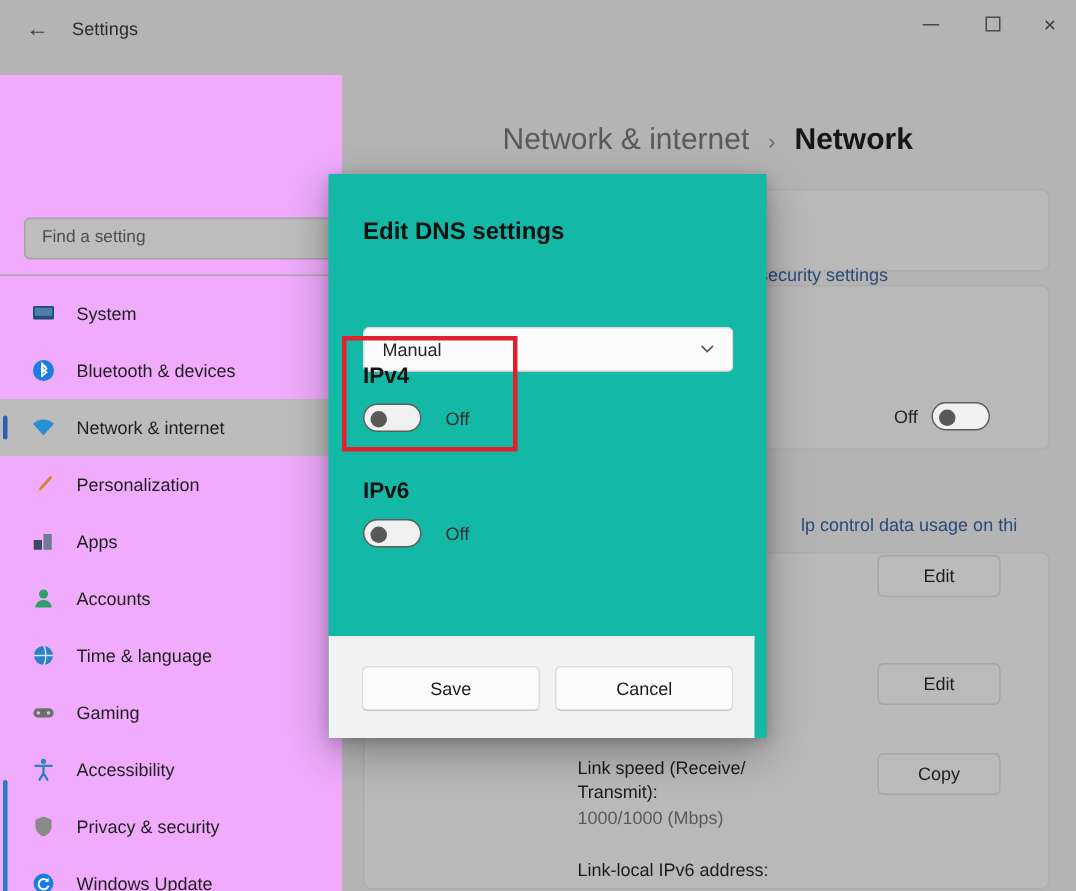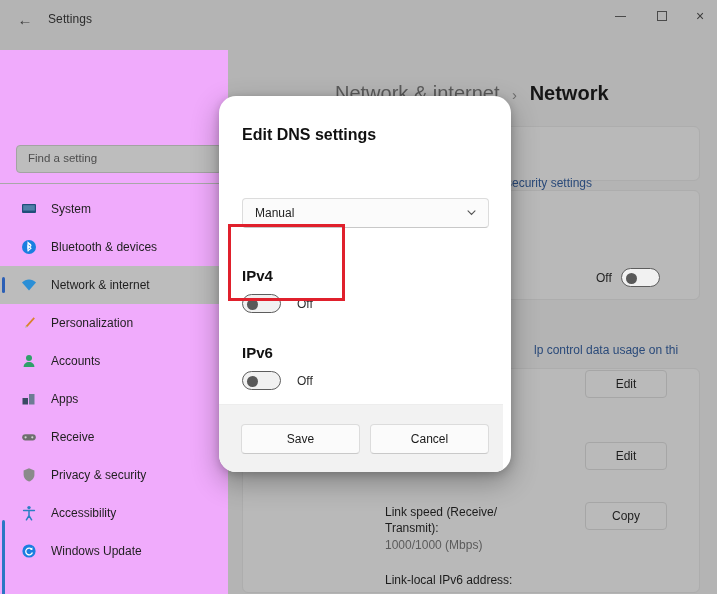--- a/index.html
+++ b/index.html
@@ -184,24 +184,24 @@
   .switch .knob {
     position: absolute; left: 4px; top: 4px;
     width: 11px; height: 11px;
     border-radius: 50%;
     background: #595959;
   }
 
   
   .dialog {
     position: absolute;
-    left: 219px; top: 96px;
+    left: 219px; top: 116px;
     width: 292px; height: 376px;
-    background: #ffffff;
-    border-radius: 17px;
+    background: #14b8a6;
+    border-radius: 0;
     box-shadow: 0 10px 28px rgba(0,0,0,0.30), 0 2px 8px rgba(0,0,0,0.18);
     overflow: hidden;
   }
   .dialog-title {
     position: absolute; left: 23px; top: 30px;
     font-size: 16px; font-weight: bold; color: #111111;
   }
   .dropdown {
     position: absolute; left: 23px; top: 62px;
     width: 247px; height: 30px;
@@ -223,21 +223,20 @@
   }
 
   .section {
     position: absolute; left: 23px;
   }
   .section-ipv4 { top: 126px; }
   .section-ipv6 { top: 203px; }
   .section-head {
     font-size: 15px; font-weight: bold; color: #121212;
     margin-bottom: 10px;
-    margin-top: 45px;
   }
   .section-row { display: flex; align-items: center; }
   .section-row .s-label {
     font-size: 12px; color: #2d2d2d; margin-left: 16px;
   }
 
   .dialog-footer {
     position: absolute; left: 0; bottom: 0;
     width: 284px; height: 68px;
     background: #f2f2f2;
@@ -326,66 +325,75 @@
               <path d="M12.6 2.2l1.3 1.3-7.4 8.2-1.9.6.6-1.9z" fill="#d9832b"></path>
               <path d="M4.6 10.4l1.9 1.9-2.6.8z" fill="#bdbdbd"></path>
             </svg>
         </span>
         <span class="nav-label">Personalization</span>
       </div>
 
       <div class="nav-item">
         <span class="nav-icon">
           <svg width="16" height="16" viewBox="0 0 16 16">
+              <rect x="1.5" y="7" width="5.5" height="6.5" fill="#3a4a63"></rect>
+              <rect x="8" y="3" width="5.5" height="10.5" fill="#6d7c93"></rect>
+            </svg>
+        </span>
+        <span class="nav-label">Apps</span>
+      </div>
+
+      <div class="nav-item">
+        <span class="nav-icon">
+          <svg width="16" height="16" viewBox="0 0 16 16">
               <circle cx="8" cy="5" r="3" fill="#2fa06a"></circle>
               <path d="M2.6 14c0-3 2.4-5 5.4-5s5.4 2 5.4 5z" fill="#2fa06a"></path>
             </svg>
         </span>
         <span class="nav-label">Accounts</span>
       </div>
 
       <div class="nav-item">
         <span class="nav-icon">
           <svg width="16" height="16" viewBox="0 0 16 16">
-              <rect x="1.5" y="7" width="5.5" height="6.5" fill="#3a4a63"></rect>
-              <rect x="8" y="3" width="5.5" height="10.5" fill="#6d7c93"></rect>
-            </svg>
-        </span>
-        <span class="nav-label">Apps</span>
-      </div>
-
+              <circle cx="8" cy="8" r="6.3" fill="#2b7fc4"></circle>
+              <path d="M8 1.7c2 2 2 10.6 0 12.6M1.7 8h12.6" stroke="#cfe4f5" stroke-width="1" fill="none"></path>
+            </svg>
+        </span>
+        <span class="nav-label">Time &amp; language</span>
+      </div>
 
       <div class="nav-item">
         <span class="nav-icon">
           <svg width="16" height="16" viewBox="0 0 16 16">
               <rect x="1.2" y="5.2" width="13.6" height="6.2" rx="3.1" fill="#6e6e6e"></rect>
               <circle cx="4.6" cy="8.3" r="1.1" fill="#d4d4d4"></circle>
               <circle cx="11.3" cy="8.3" r="1.1" fill="#d4d4d4"></circle>
             </svg>
         </span>
-        <span class="nav-label">Receive</span>
-      </div>
-
-      <div class="nav-item">
-        <span class="nav-icon">
-          <svg width="16" height="16" viewBox="0 0 16 16">
-              <path d="M8 1.3l5.4 2.2v4.2c0 3.3-2.3 5.8-5.4 6.9-3.1-1.1-5.4-3.6-5.4-6.9V3.5z" fill="#8a8a8a"></path>
-            </svg>
-        </span>
-        <span class="nav-label">Privacy &amp; security</span>
+        <span class="nav-label">Gaming</span>
       </div>
 
       <div class="nav-item">
         <span class="nav-icon">
           <svg width="16" height="16" viewBox="0 0 16 16">
               <circle cx="8" cy="2.6" r="1.7" fill="#2b7fc4"></circle>
               <path d="M2.6 5.6h10.8M8 5.6v5m0 0l-2.6 4.2M8 10.6l2.6 4.2" stroke="#2b7fc4" stroke-width="1.5" fill="none" stroke-linecap="round"></path>
             </svg>
         </span>
         <span class="nav-label">Accessibility</span>
+      </div>
+
+      <div class="nav-item">
+        <span class="nav-icon">
+          <svg width="16" height="16" viewBox="0 0 16 16">
+              <path d="M8 1.3l5.4 2.2v4.2c0 3.3-2.3 5.8-5.4 6.9-3.1-1.1-5.4-3.6-5.4-6.9V3.5z" fill="#8a8a8a"></path>
+            </svg>
+        </span>
+        <span class="nav-label">Privacy &amp; security</span>
       </div>
 
       <div class="nav-item">
         <span class="nav-icon">
           <svg width="16" height="16" viewBox="0 0 16 16">
               <circle cx="8" cy="8" r="6.6" fill="#1a7ee0"></circle>
               <path d="M11 6.6A3.4 3.4 0 1 0 11.4 9.5" stroke="#fff" stroke-width="1.3" fill="none"></path>
               <path d="M11.4 4.2v2.6H8.9z" fill="#fff"></path>
             </svg>
         </span>

